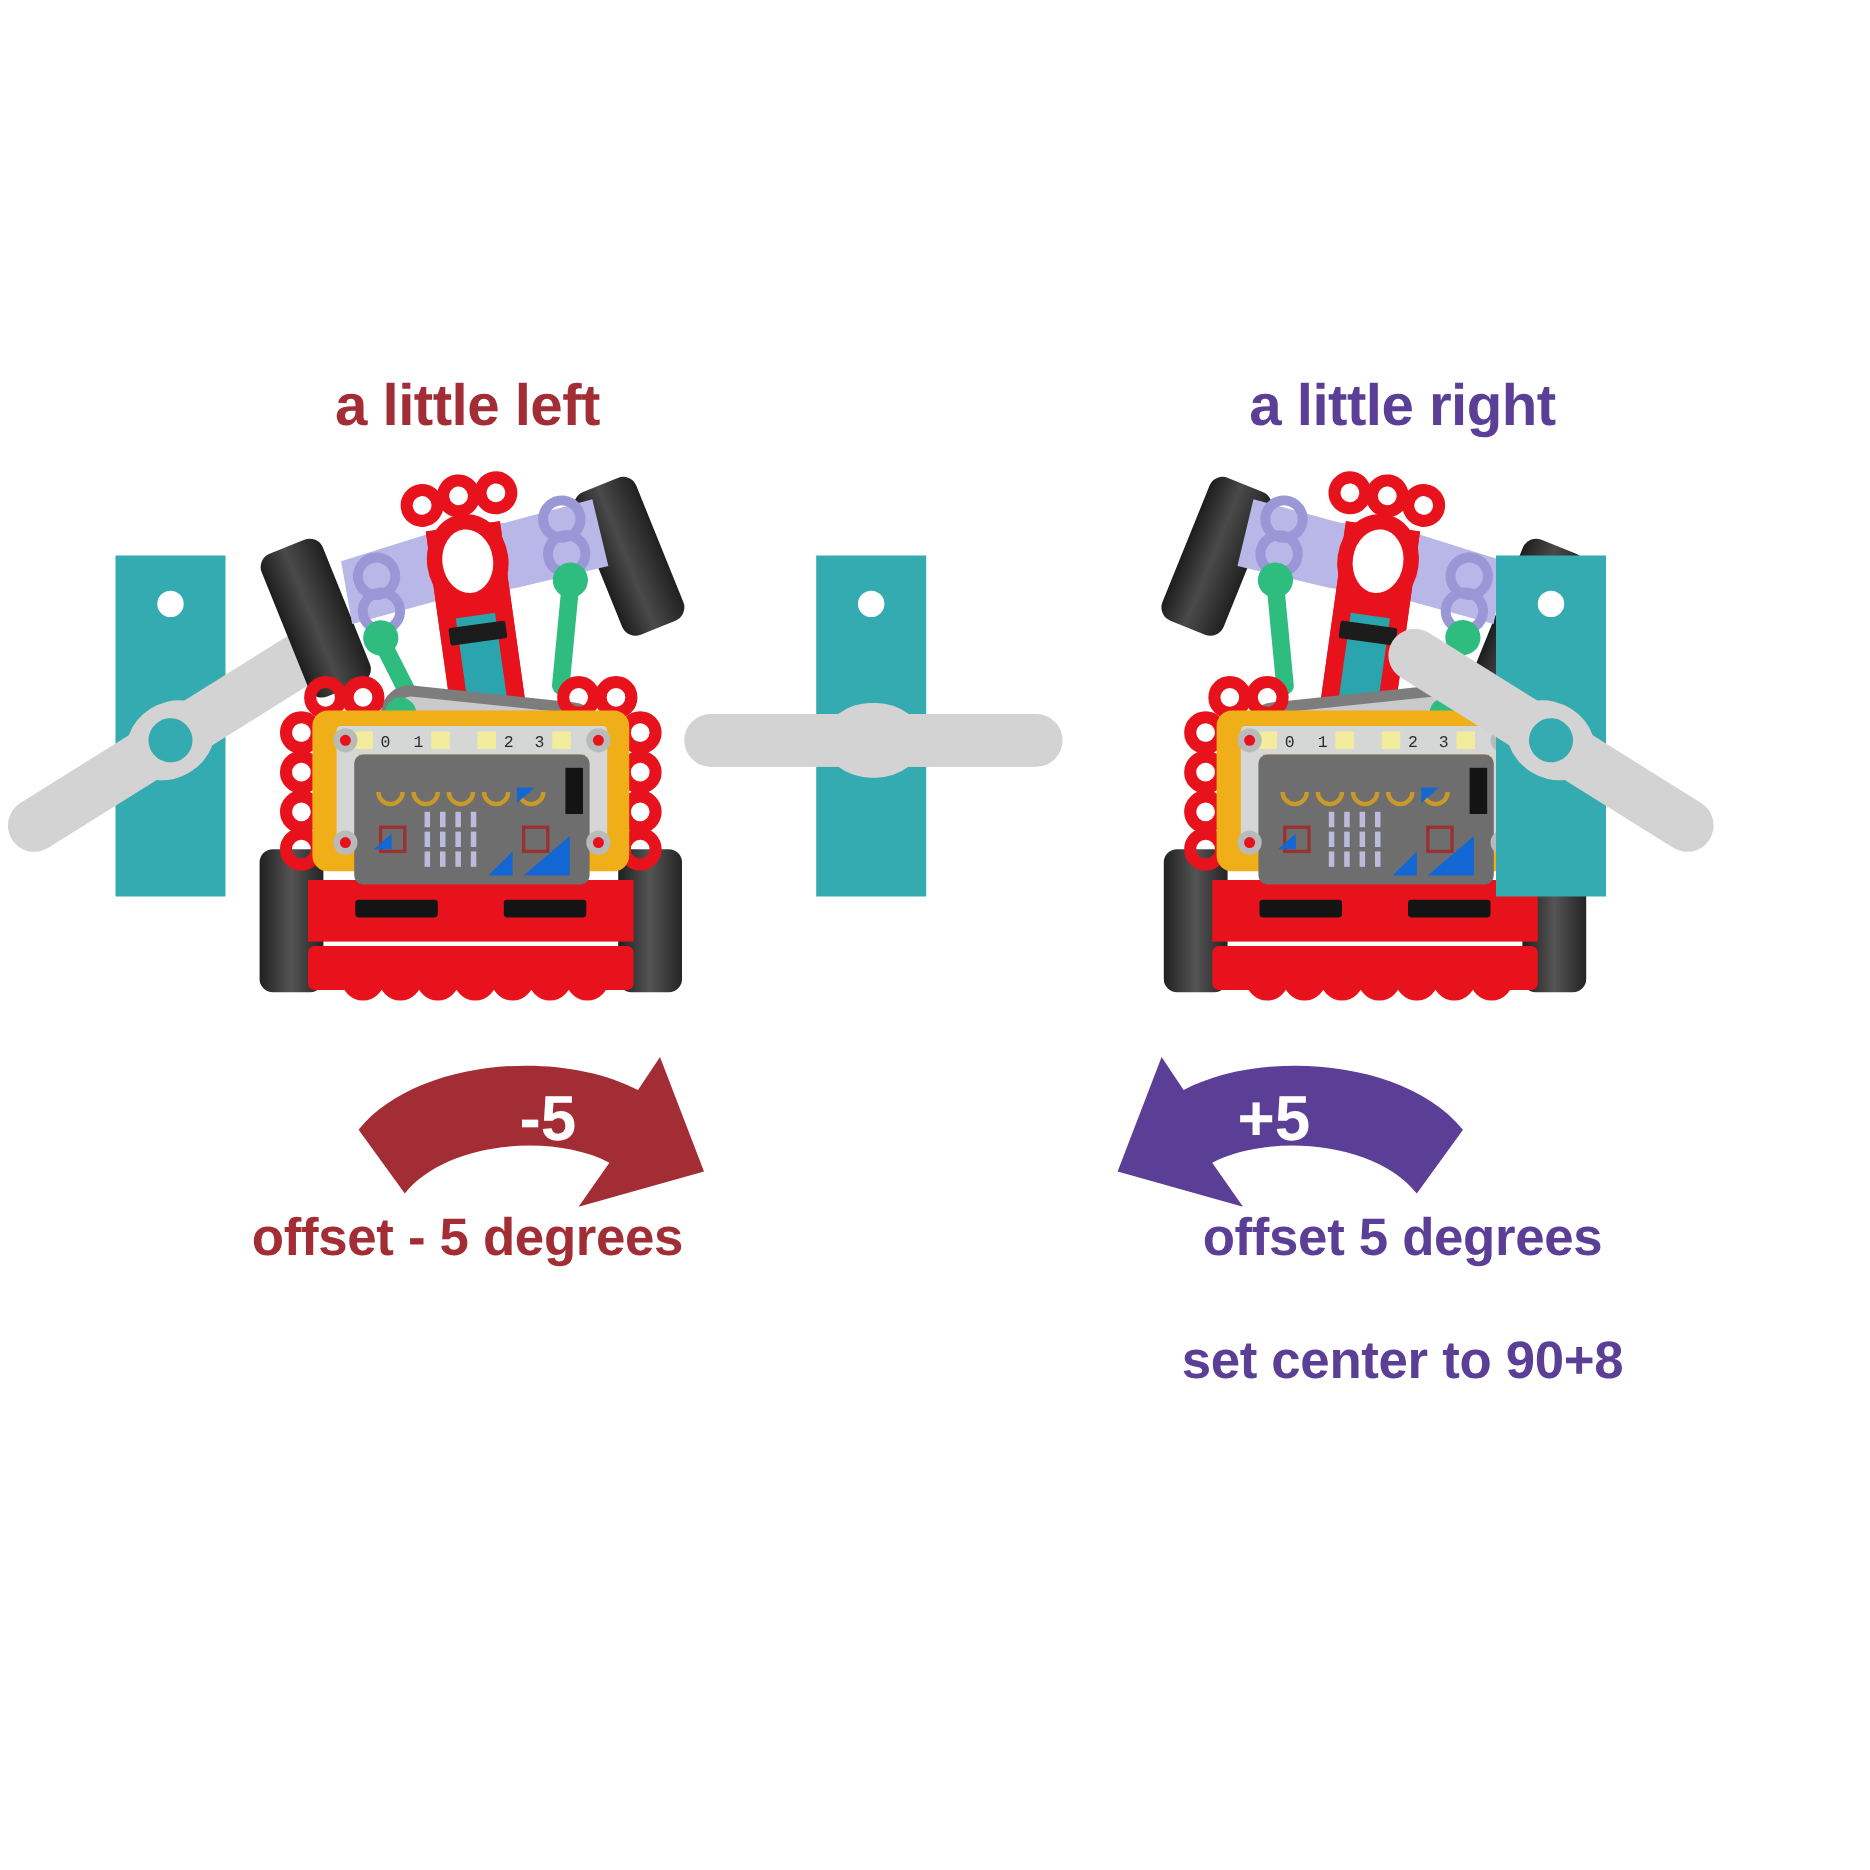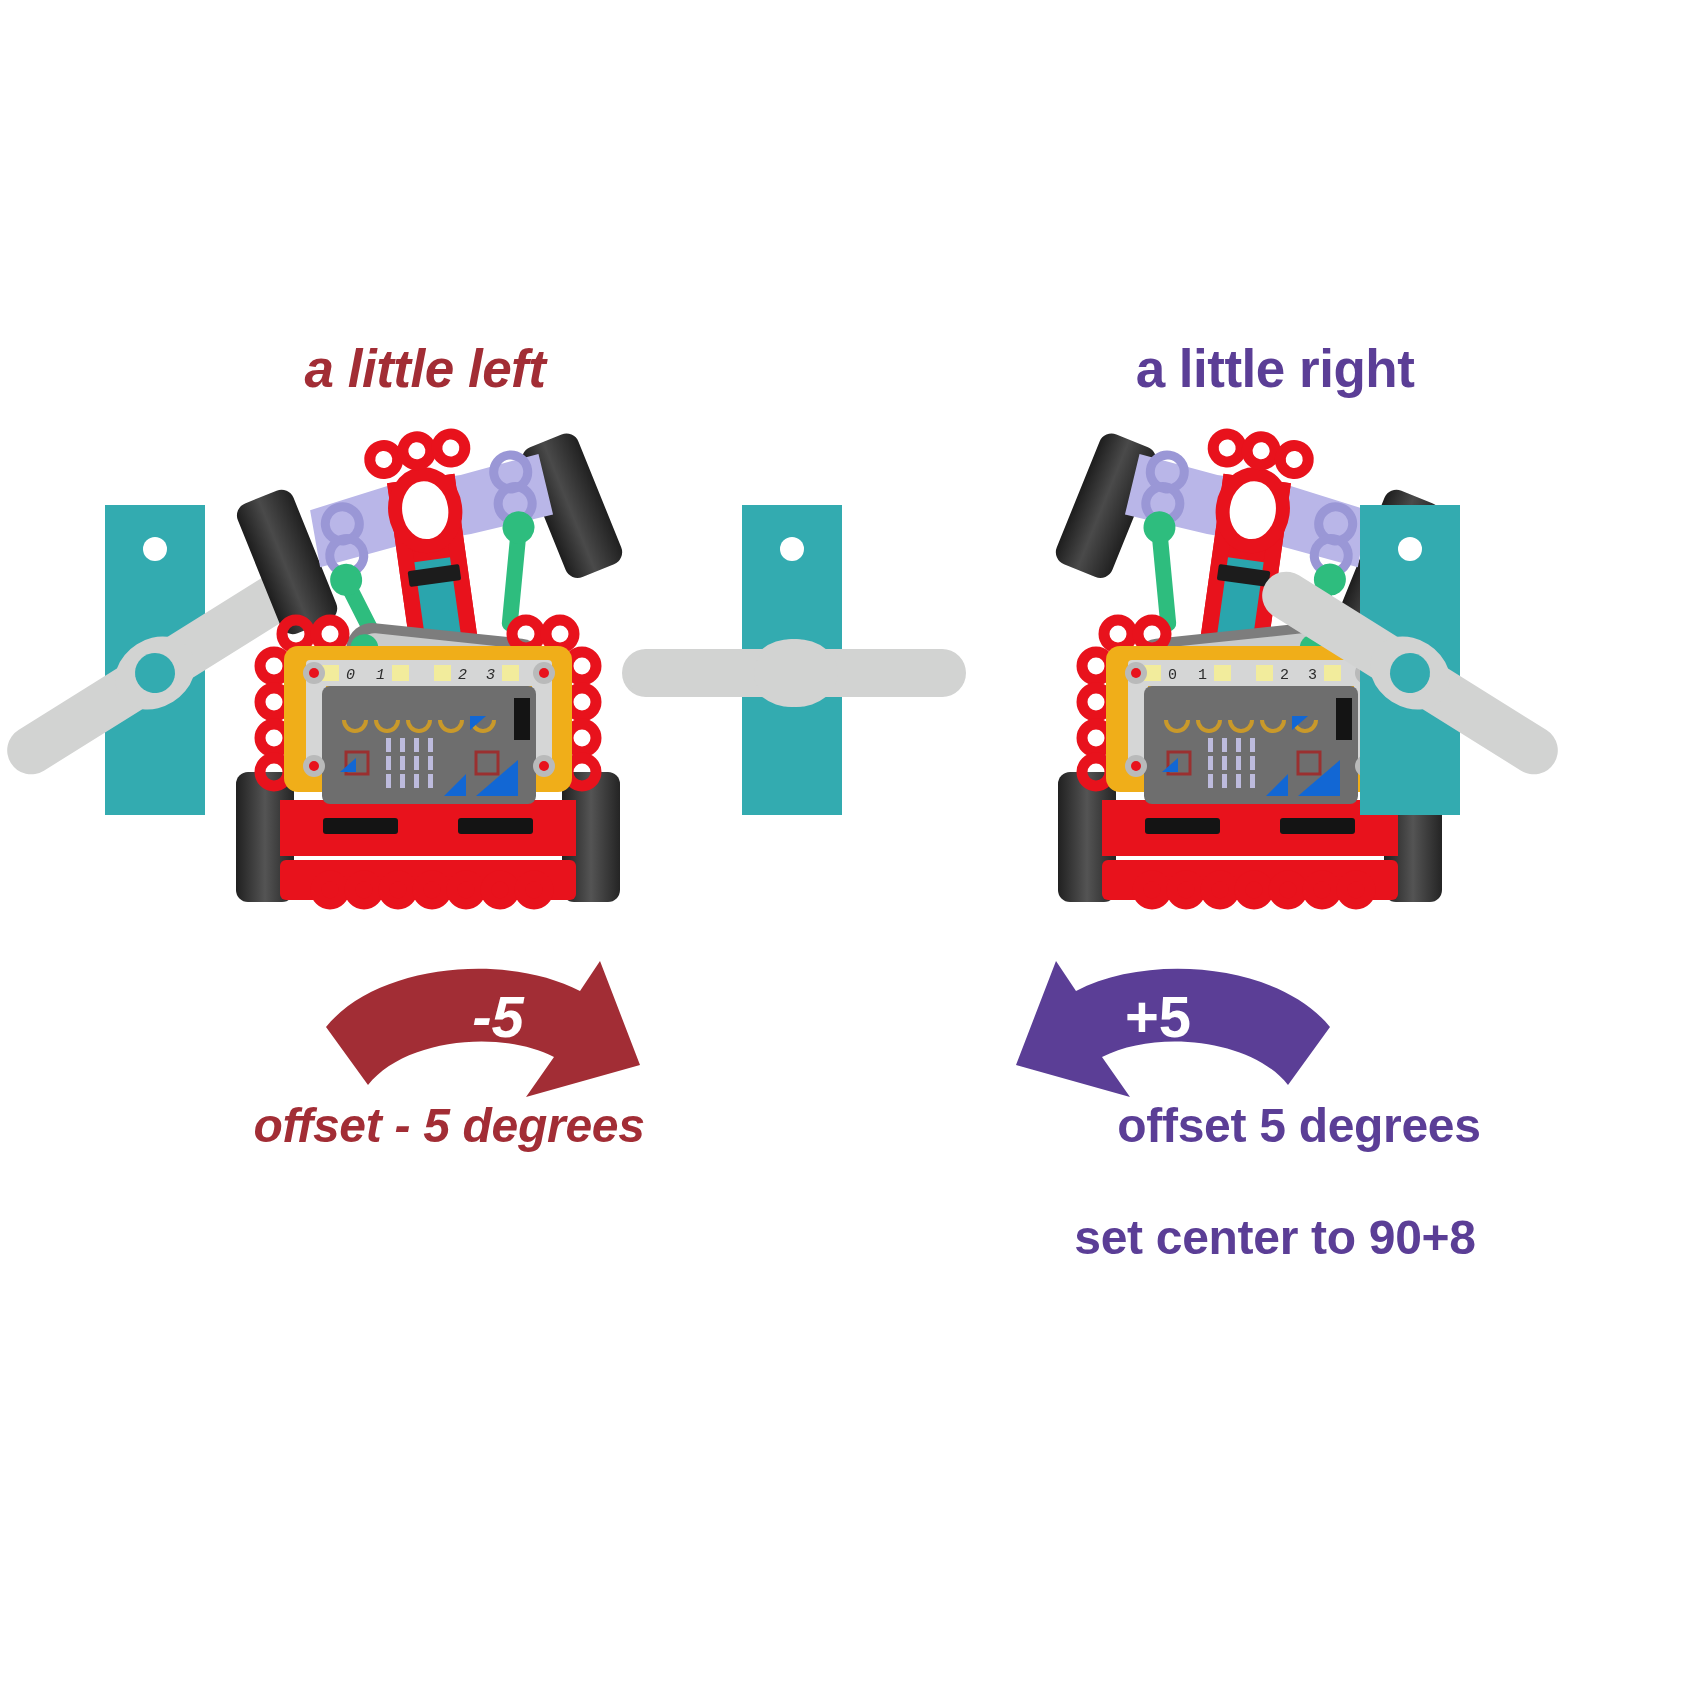--- a/index.html
+++ b/index.html
@@ -19,21 +19,21 @@
     left: 0; top: 0;
     width: 1700px;
     height: 1700px;
   }
   .panel {
     position: absolute;
     top: 0;
     width: 850px;
     height: 1700px;
   }
-  .panel.left  { left: 0; font-style: italic; }
+  .panel.left  { left: 0; }
   .panel.right { left: 850px; }
 
   .heading {
     position: absolute;
     top: 338px;
     width: 100%;
     text-align: center;
     font-size: 53px;
     font-weight: bold;
     letter-spacing: -0.5px;
@@ -44,21 +44,21 @@
 
   .caption {
     position: absolute;
     width: 100%;
     text-align: center;
     font-size: 48px;
     font-weight: bold;
     letter-spacing: -0.3px;
     white-space: nowrap;
   }
-  .caption.l1 { top: 1098px; margin-left: 24px; }
+  .caption.l1 { top: 1098px; }
   .caption.l2 { top: 1210px; }
   .panel.left  .caption { color: #A22D35; }
   .panel.right .caption { color: #5B3E96; text-align: center; }
 
   
   .servo {
     position: absolute;
     width: 100px;
     height: 310px;
   }

